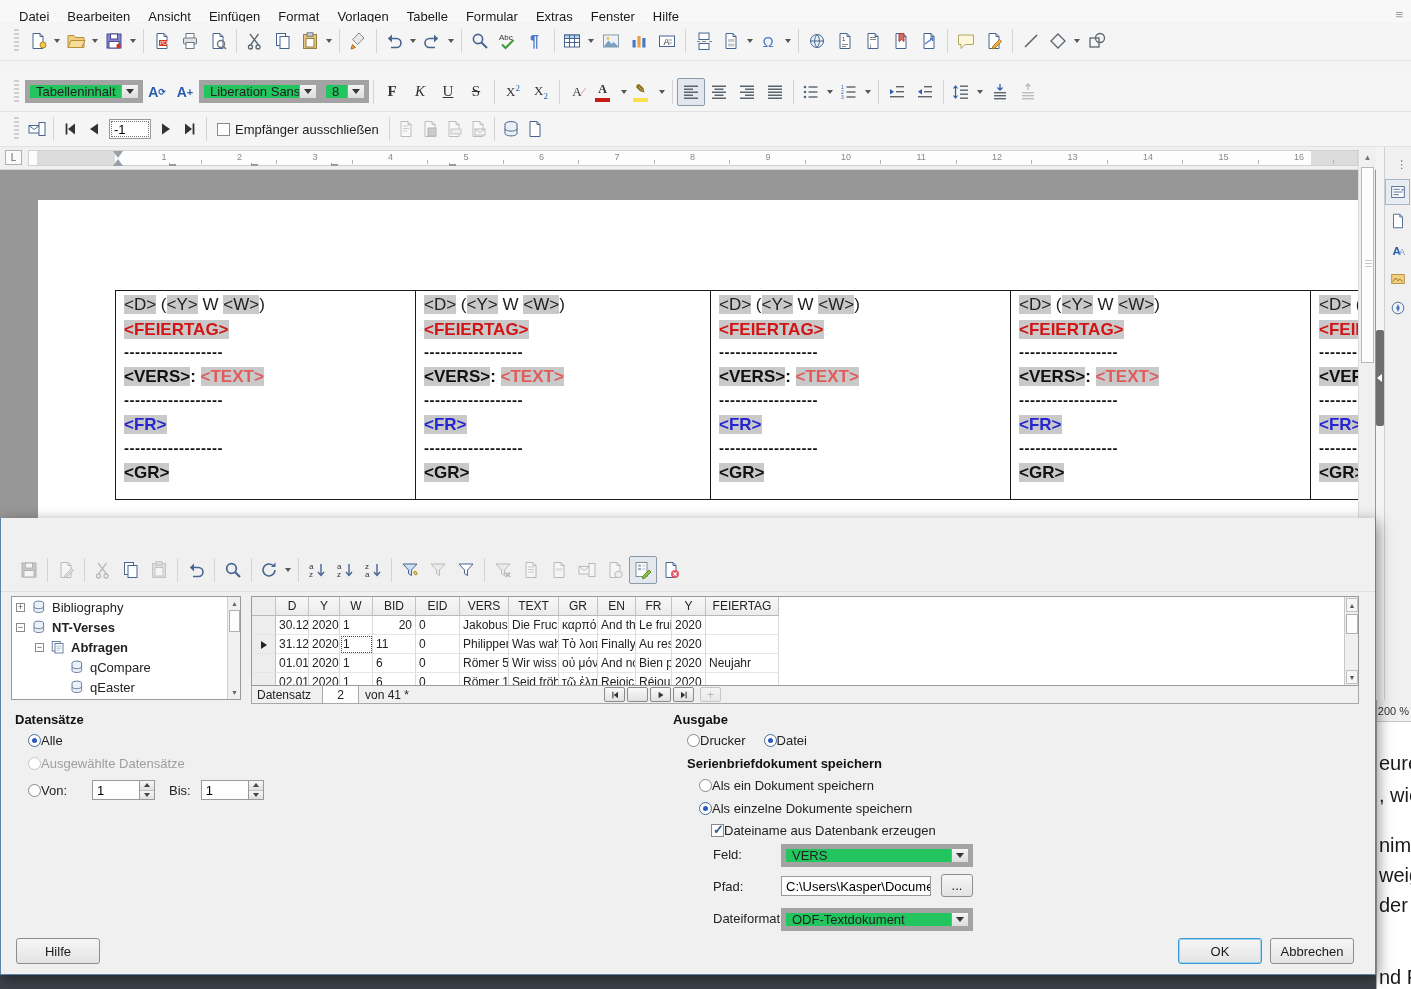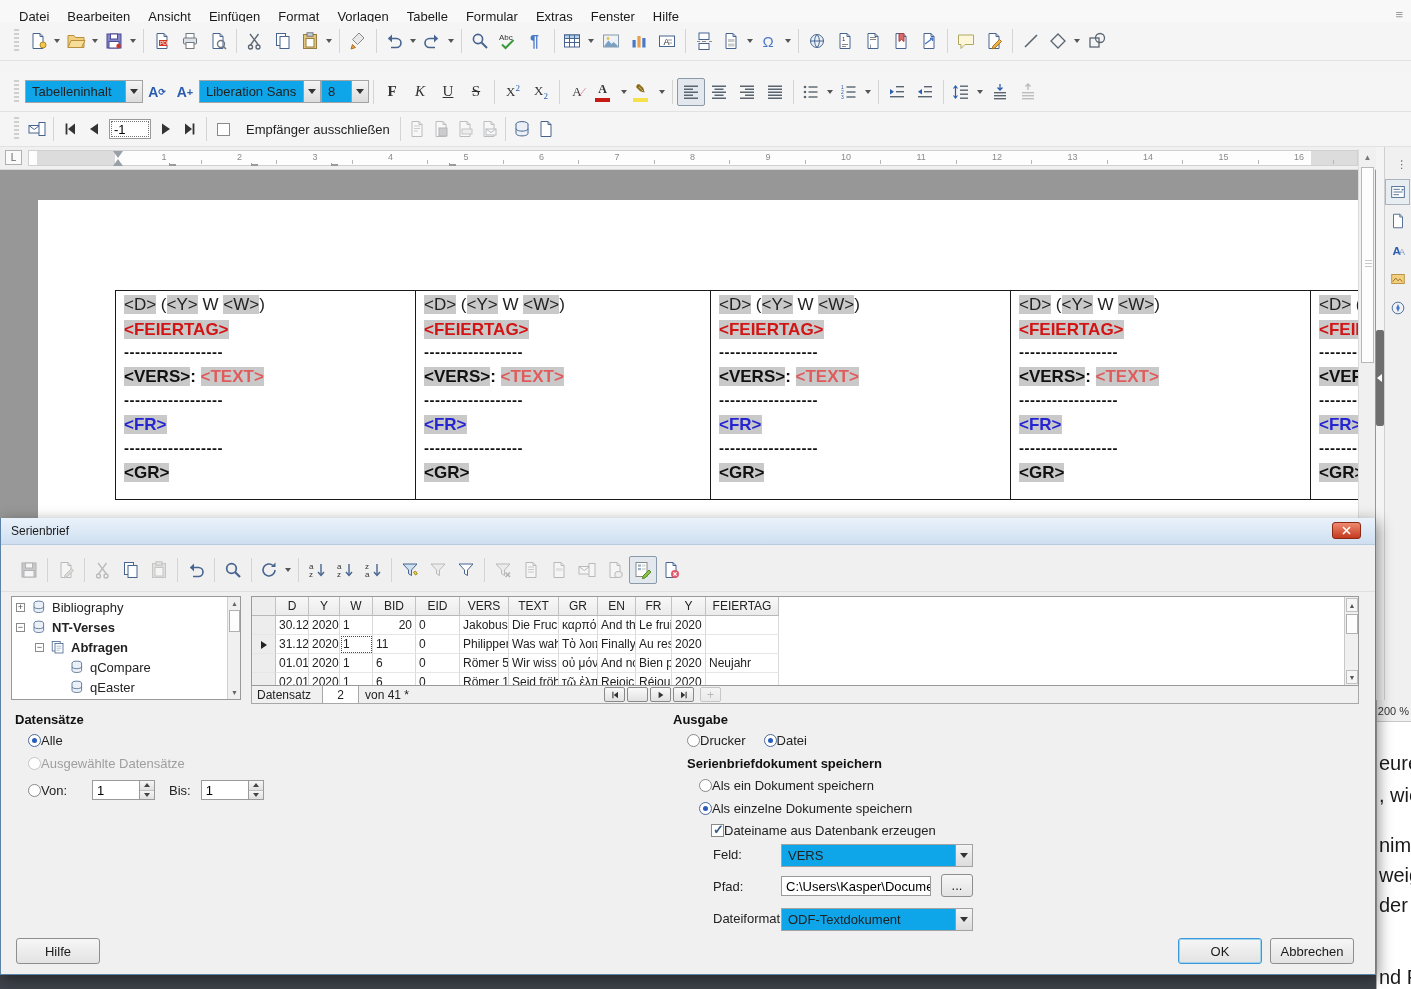--- a/index.html
+++ b/index.html
@@ -22,21 +22,21 @@
   border-radius:2px; flex:none;}
 .tbi.small{width:24px;height:24px;}
 .tbi.dd { width:38px; justify-content:flex-start; padding-left:3px;}
 .dda { position:absolute; right:3px; top:12px; width:0; height:0;
   border-left:3.5px solid transparent; border-right:3.5px solid transparent; border-top:4px solid #555;}
 .tbi.dis { opacity:.38; filter:grayscale(.9); }
 .tbi.pressed { border:1px solid #8a9aa8; background:#e3e8ee; }
 .sep { width:1px; height:24px; background:#d4d4d4; margin:0 4px; flex:none;}
 .stack{display:flex;flex-direction:column;align-items:center;line-height:1;}
 .stack .bar{display:block;width:15px;height:4px;margin-top:1px;}
-.combo { display:flex; height:23px; border:1px solid #a3a3a3; background:#0ea5e9; align-items:center; flex:none;}
+.combo { display:flex; height:23px; border:5px solid #a3a3a3; background:#22c55e; align-items:center; flex:none;}
 .combo-val { padding:0 6px; font-size:13px; white-space:nowrap; overflow:hidden;}
 .combo-btn { width:17px; height:100%; border-left:1px solid #9a9a9a;
   background:linear-gradient(#f4f4f4,#dcdcdc); display:flex; align-items:center; justify-content:center; flex:none;}
 .tri-dn { width:0;height:0;border-left:4px solid transparent;border-right:4px solid transparent;border-top:5px solid #333;}
 
 #ruler{position:absolute;left:0;top:147px;width:1376px;height:23px;background:#f0f0f0;border-bottom:1px solid #d8d8d8;}
 #ruler .corner{position:absolute;left:5px;top:3px;width:17px;height:15px;border:1px solid #b0b0b0;background:#fafafa;
  font-size:10px;color:#666;display:flex;align-items:center;justify-content:center;}
 #ruler .strip{position:absolute;left:28px;top:3px;width:1330px;height:16px;background:#fdfdfd;border:1px solid #d0d0d0;}
 #ruler .marg{position:absolute;top:0;height:14px;background:#dcdcdc;}
@@ -592,21 +592,21 @@
       </span>
       <span class="tbi small">
         <svg viewBox="0 0 20 20" width="20" height="20">
           <path d="M13.5 4.5v11" stroke="#333" stroke-width="1.8"></path>
           <path d="M5 4.5l7 5.5-7 5.5z" fill="#333"></path>
         </svg>
       </span>
       <span class="sep"></span>
       <span style="display: flex; align-items: center; margin: 0px 6px;">
         <span class="cb"></span>
-        <span style="margin-left:16px">Empfänger ausschließen</span>
+        <span style="margin-left:5px">Empfänger ausschließen</span>
       </span>
       <span class="sep"></span>
       <span class="tbi dis small">
         <svg viewBox="0 0 20 20" width="20" height="20">
           <path d="M5 2.5h7l3 3v12H5z" fill="#fff" stroke="#46648f"></path>
           <path d="M12 2.5v3h3" fill="none" stroke="#46648f"></path>
           <path d="M7 7h6M7 9.5h6M7 12h4" stroke="#888"></path>
         </svg>
       </span>
       <span class="tbi dis small">
@@ -801,28 +801,20 @@
   <div class="fragment" style="top: 52px;">eure</div>
       <div class="fragment" style="top: 84px;">, wie</div>
       <div class="fragment" style="top: 134px;">nimm</div>
       <div class="fragment" style="top: 164px;">weige</div>
       <div class="fragment" style="top: 194px;">der<span class="redfield"></span></div>
       <div class="fragment" style="top: 266px;">nd F</div>
     </div>
   <div id="botdark"></div>
 
   <div id="dialog">
-    <div class="dlg-title">
-      <span>Serienbrief</span>
-      <span class="dlg-close">
-        <svg width="9" height="9" viewBox="0 0 9 9">
-            <path d="M1 1l7 7M8 1L1 8" stroke="#fff" stroke-width="1.6"></path>
-          </svg>
-      </span>
-    </div>
     <div class="dlg-toolbar" id="dlgtb">
         <span class="tbi dis">
           <svg viewBox="0 0 20 20" width="20" height="20">
             <rect x="3" y="3" width="14" height="14" fill="#8585cb" stroke="#4a4a96"></rect>
             <rect x="6.5" y="3" width="7" height="5" fill="#fff" stroke="#4a4a96"></rect>
             <rect x="5" y="10.5" width="10" height="6.5" fill="#fff" stroke="#4a4a96"></rect>
           </svg>
         </span>
         <span class="sep"></span>
         <span class="tbi dis">

